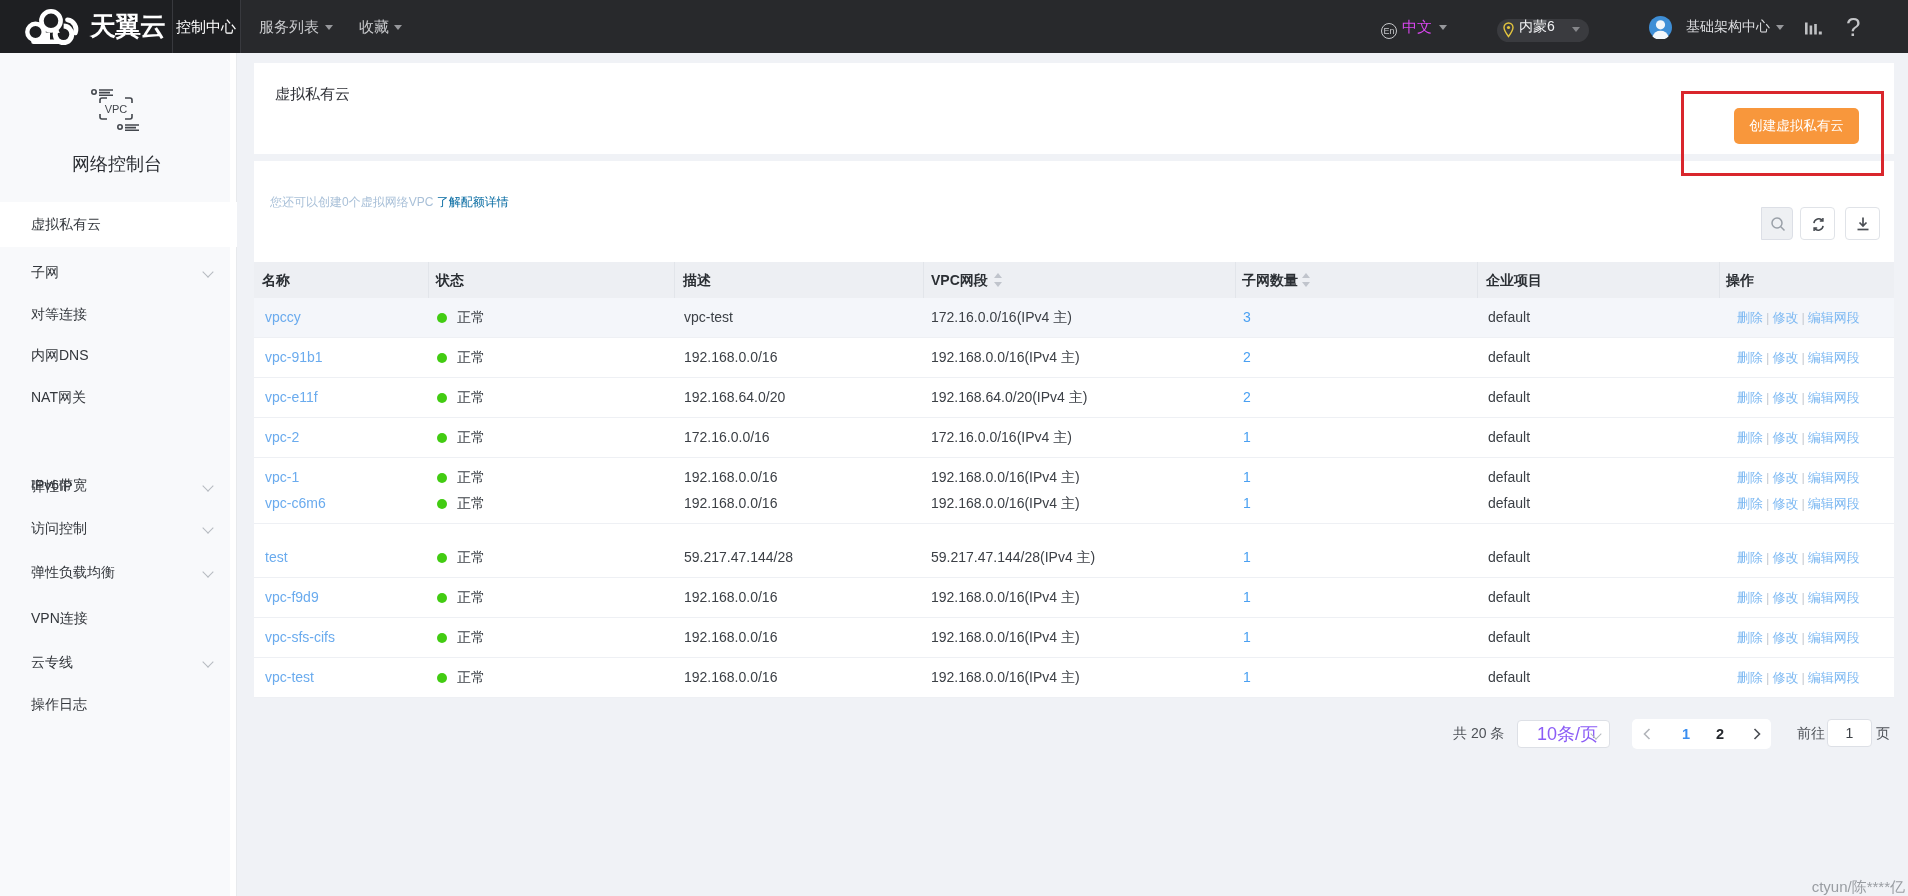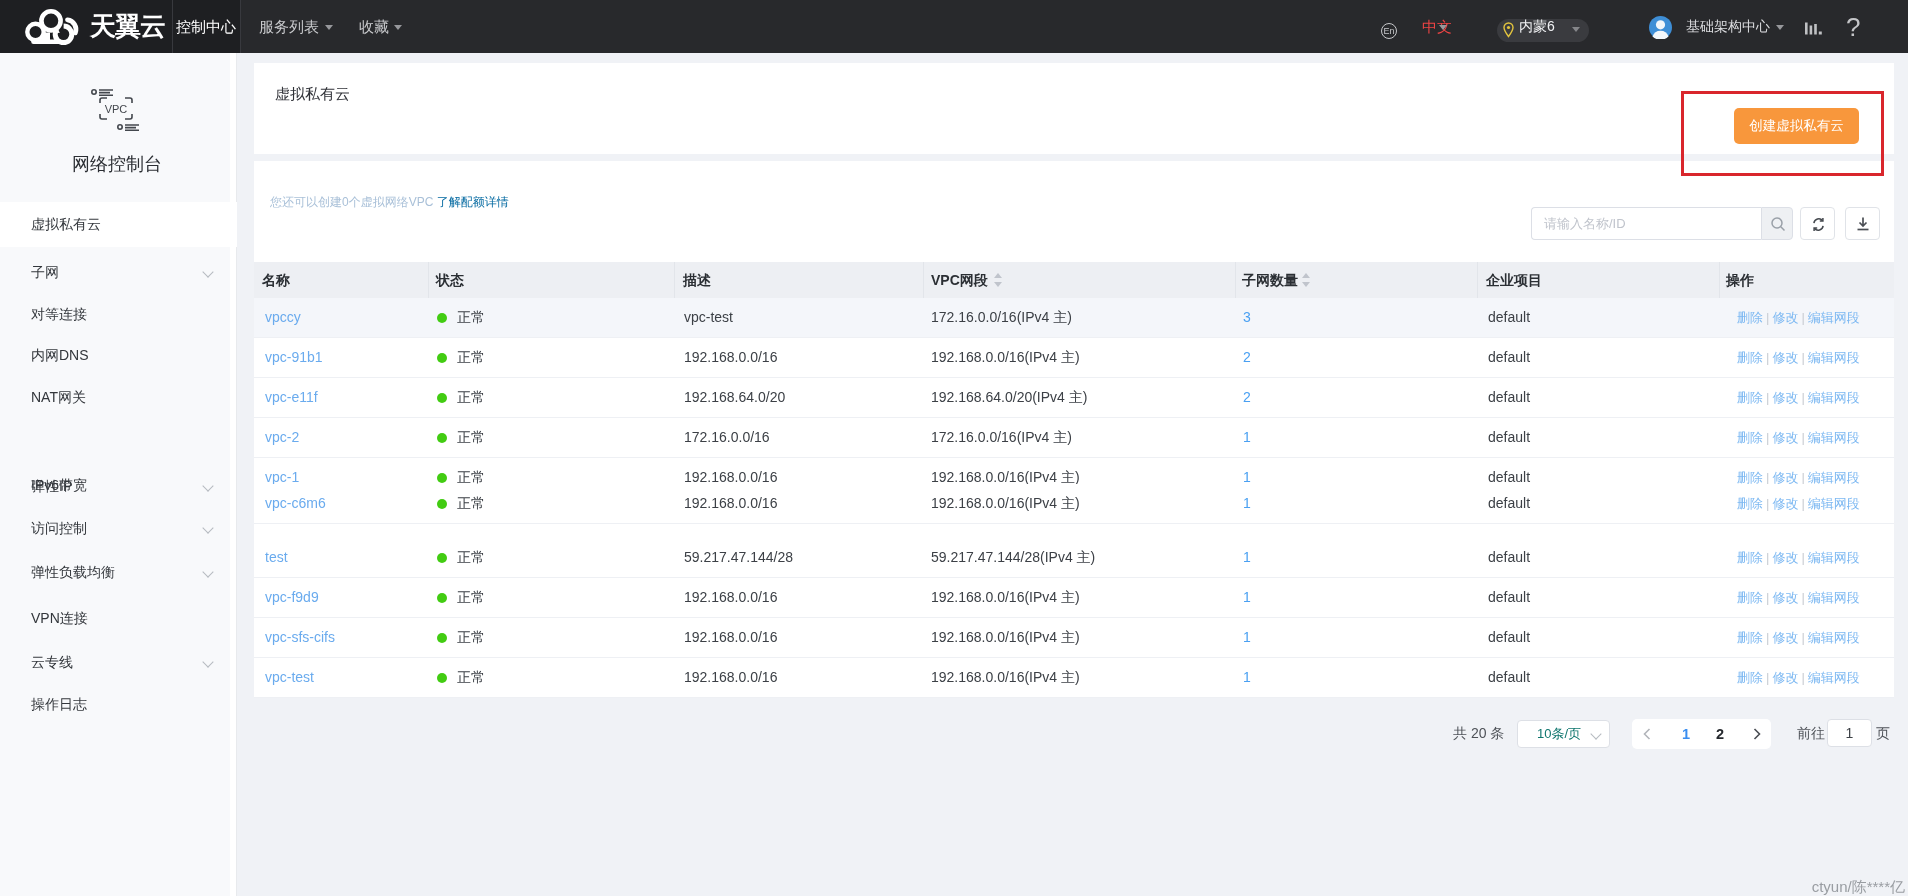--- a/index.html
+++ b/index.html
@@ -64,21 +64,21 @@
     <path d="M30.0 26.6 L33.2 19.8 L36.9 25.8 Z" fill="#fff"></path>
   </svg>
   <div class="navtxt" style="left:90px; font-size:26px; font-weight:bold; letter-spacing:-1px; color:#fff;">天翼云</div>
   <div class="navtxt" style="left:176px; font-size:15px; color:#fff;">控制中心</div>
   <div class="navtxt" style="left:259px;">服务列表</div>
   <div class="caret" style="left:325px; top:25px;"></div>
   <div class="navtxt" style="left:359px;">收藏</div>
   <div class="caret" style="left:394px; top:25px;"></div>
 
   <div style="position:absolute; left:1381px; top:23px; width:16px; height:16px; border:1px solid #c6c7ca; border-radius:50%; color:#c6c7ca; font-size:9px; text-align:center; line-height:14px;">En</div>
-  <div class="navtxt" style="left:1402px; color:#ef4444;margin-left:20px;">中文</div>
+  <div class="navtxt" style="left:1402px; color:#d946ef;">中文</div>
   <div class="caret" style="left:1439px; top:25px;"></div>
 
   <div style="position:absolute; left:1497px; top:19px; width:92px; height:23px; background:#3a3b3f; border-radius:12px;"></div>
   <svg style="position:absolute; left:1503px; top:22px;" width="11" height="17" viewBox="0 0 11 17">
     <path d="M5.5 1 a4.5 4.5 0 0 1 4.5 4.5 c0 3-4.5 9-4.5 9 s-4.5-6-4.5-9 A4.5 4.5 0 0 1 5.5 1 Z" fill="none" stroke="#e4c53e" stroke-width="1.4"></path>
     <circle cx="5.5" cy="5.5" r="1.6" fill="#e4c53e"></circle>
   </svg>
   <div class="navtxt" style="left:1519px; color:#f0f1f3; font-size:14px;">内蒙6</div>
   <div class="caret" style="left:1572px; top:27px; border-top-color:#85868a;"></div>
 
@@ -135,23 +135,20 @@
 
 <div id="panel1">
   <div style="position:absolute; left:21px; top:22px; font-size:15px; color:#303238;">虚拟私有云</div>
 </div>
 <div id="redbox"></div>
 <div id="createbtn">创建虚拟私有云</div>
 
 <div id="panel2">
   <div style="position:absolute; left:16px; top:33px; font-size:12px; color:#a9c0d8;">您还可以创建0个虚拟网络VPC <span style="color:#0369a1;margin-top:35px;">了解配额详情</span></div>
 
-  <div style="position:absolute; left:1277px; top:46px; width:230px; height:33px; background:#fff; border:1px solid #dcdfe6; border-radius:4px 0 0 4px; border-right:none;">
-    <div style="position:absolute; left:12px; top:0; height:31px; line-height:31px; font-size:13px; color:#c0c4cc;">请输入名称/ID</div>
-  </div>
   <div style="position:absolute; left:1507px; top:46px; width:32px; height:33px; background:#eef0f3; border:1px solid #dcdfe6; border-radius:0 4px 4px 0;">
     <svg style="position:absolute;left:8px;top:8px;" width="16" height="16" viewBox="0 0 16 16">
       <circle cx="7" cy="7" r="5" fill="none" stroke="#9aa0a8" stroke-width="1.5"></circle>
       <path d="M10.8 10.8 L14.5 14.5" stroke="#9aa0a8" stroke-width="1.5"></path>
     </svg>
   </div>
 </div>
 <div class="sbtn" style="left:1800px;">
   <svg style="position:absolute;left:10px;top:9px;" width="15" height="15" viewBox="0 0 15 15">
     <path d="M2.9 6.1 A4.9 4.9 0 0 1 11.6 3.7" fill="none" stroke="#44484e" stroke-width="1.5"></path>
@@ -285,21 +282,21 @@
   <div class="td" style="left:677px;">192.168.0.0/16(IPv4 主)</div>
   <div class="td cnt" style="left:989px;">1</div>
   <div class="td" style="left:1234px;">default</div>
   <div class="td ops" style="left:1483px;">删除<b>|</b>修改<b>|</b>编辑网段</div>
 </div>
 </div>
 
 <div id="pgn">
   <div class="pgtxt" style="left:1453px; top:720px;">共 20 条</div>
   <div style="position:absolute; left:1517px; top:720px; width:93px; height:28px; background:#fff; border:1px solid #dde0e6; border-radius:4px;">
-    <div style="position:absolute; left:19px; top:0; height:26px; line-height:26px; font-size:13px; color:#0f766e;">10条/页</div>
+    <div style="position:absolute; left:19px; top:0; height:26px; line-height:26px; font-size:18px; color:#8b5cf6;">10条/页</div>
     <div class="chev" style="left:74px; top:9px; position:absolute;"></div>
   </div>
   <div style="position:absolute; left:1632px; top:719px; width:139px; height:30px; background:#fff; border-radius:5px;">
     <svg style="position:absolute;left:11px;top:9px;" width="8" height="12" viewBox="0 0 8 12">
         <path d="M6.5 1 L1.5 6 L6.5 11" fill="none" stroke="#b2b5ba" stroke-width="1.6"></path>
       </svg>
     <div style="position:absolute; left:50px; top:0; height:30px; line-height:30px; font-size:14.5px; color:#3a8ef0; font-weight:bold;">1</div>
     <div style="position:absolute; left:84px; top:0; height:30px; line-height:30px; font-size:14.5px; color:#26292e; font-weight:bold;">2</div>
     <svg style="position:absolute;left:121px;top:9px;" width="8" height="12" viewBox="0 0 8 12">
         <path d="M1.5 1 L6.5 6 L1.5 11" fill="none" stroke="#4a4e54" stroke-width="1.6"></path>

